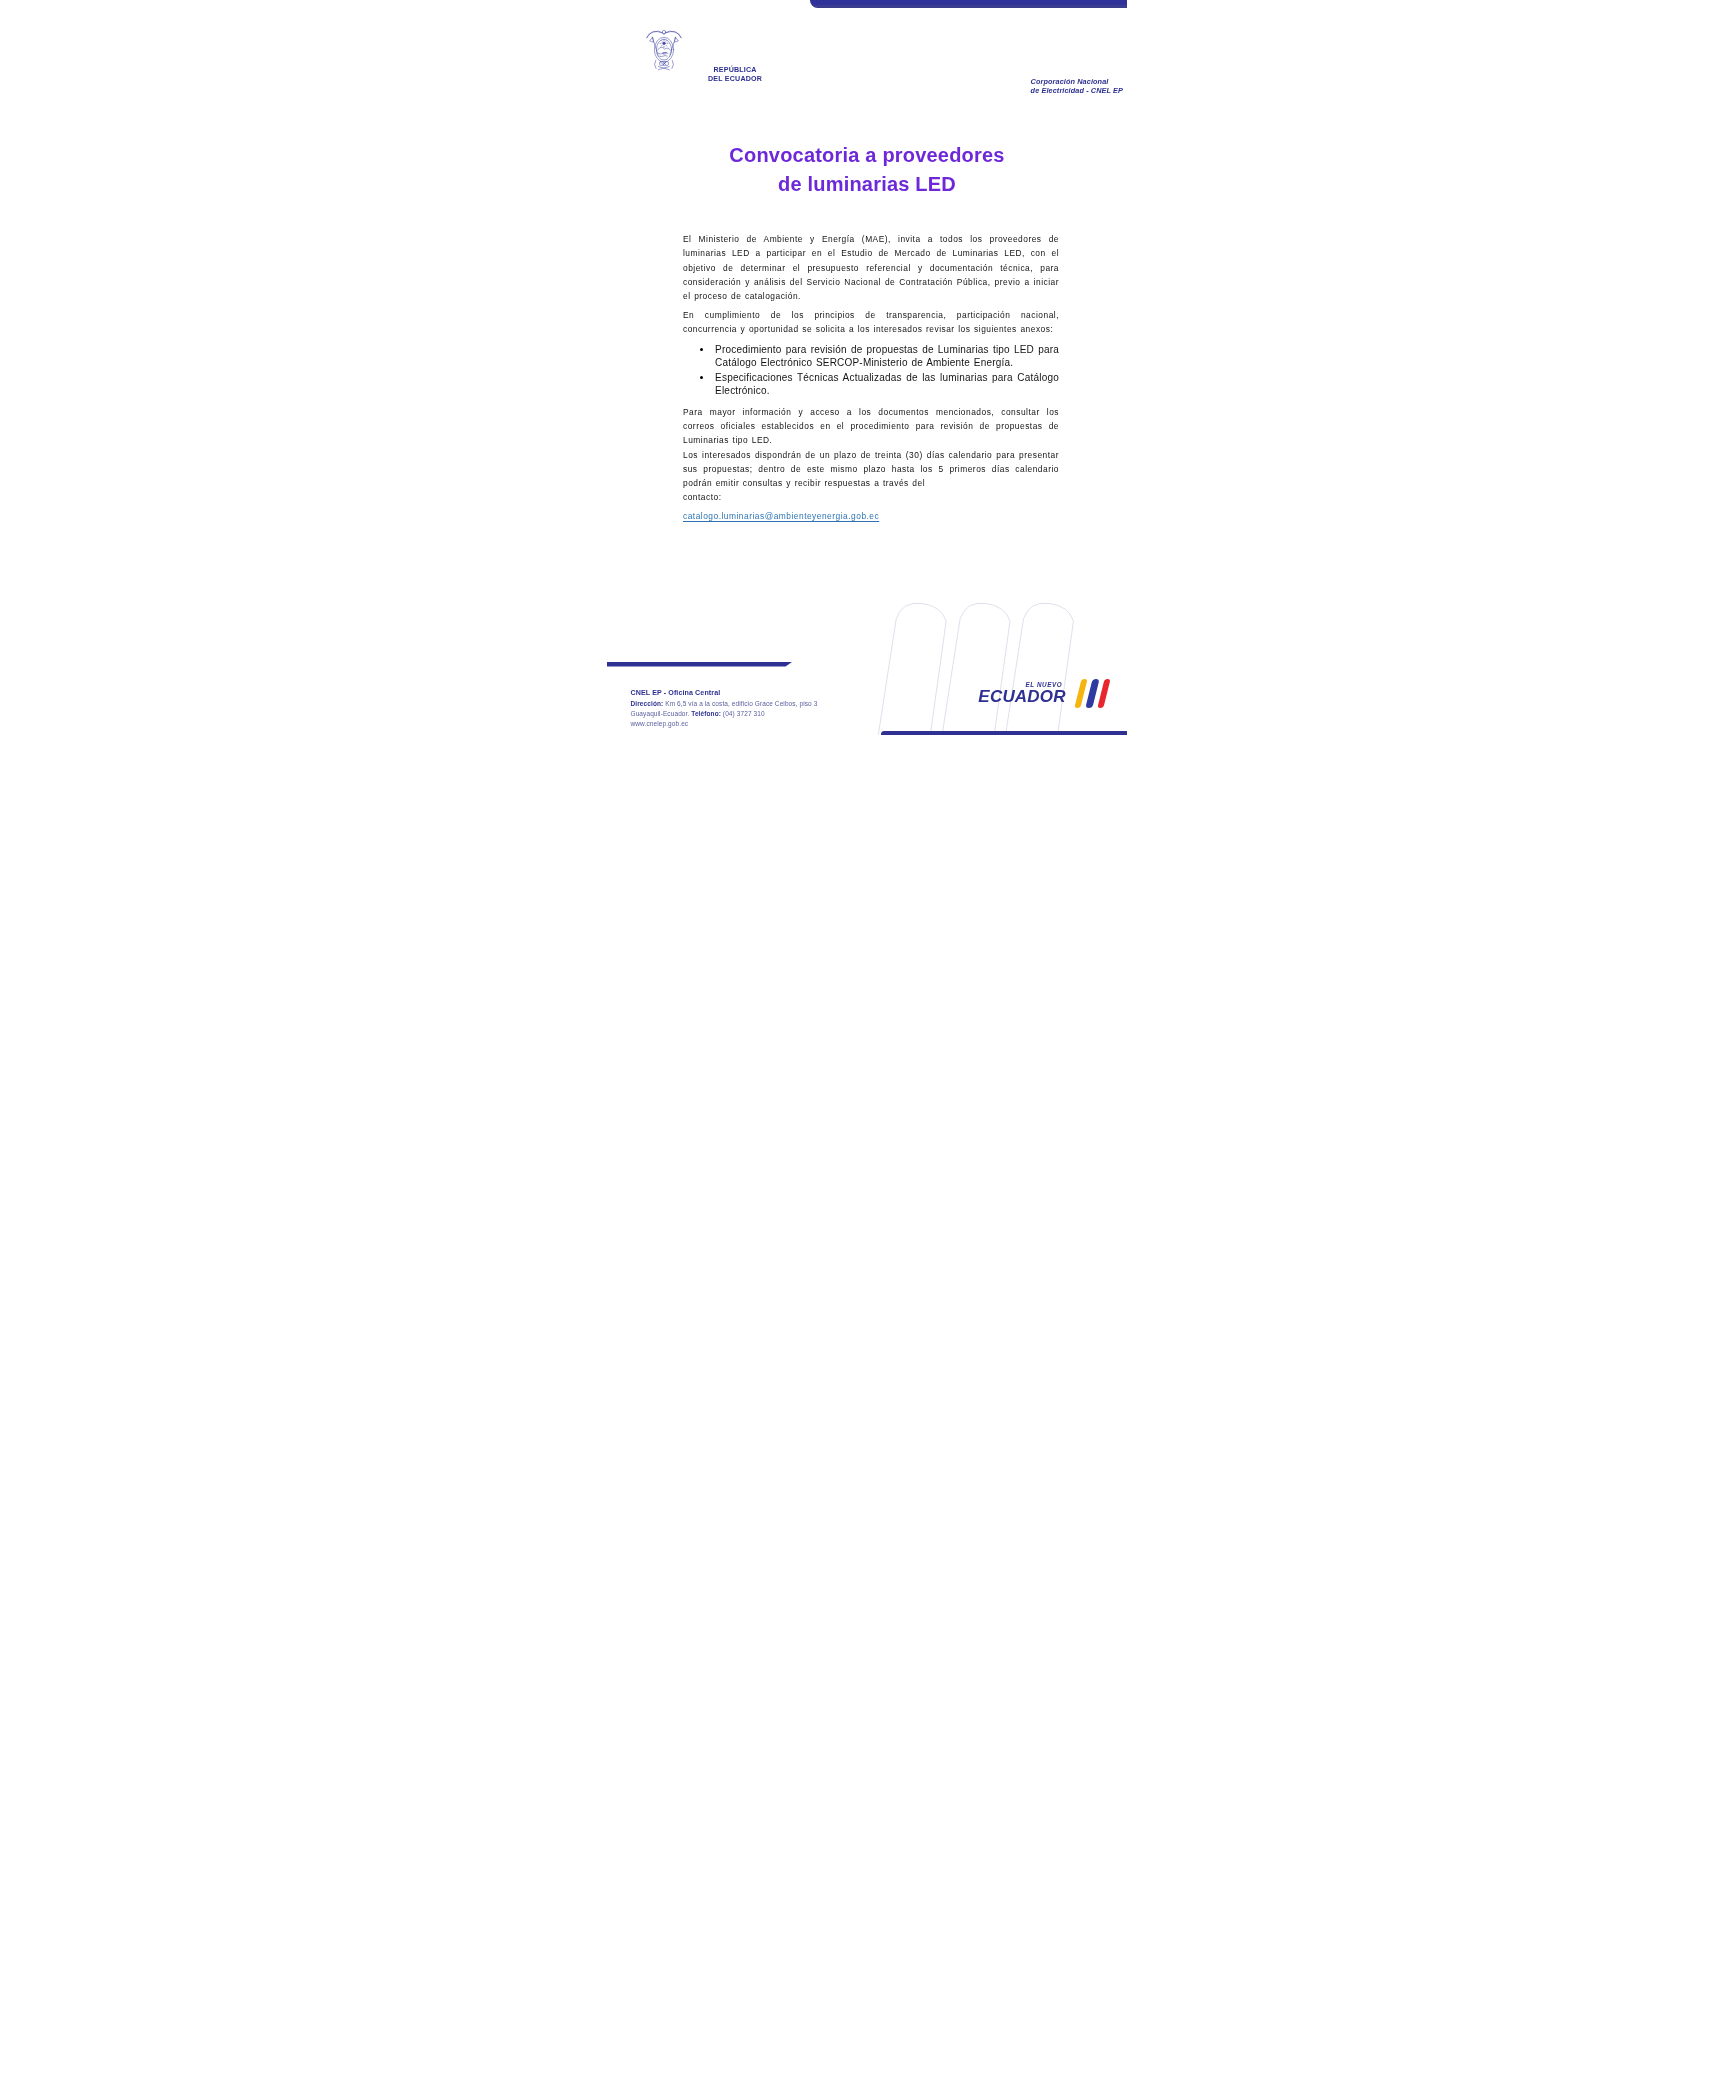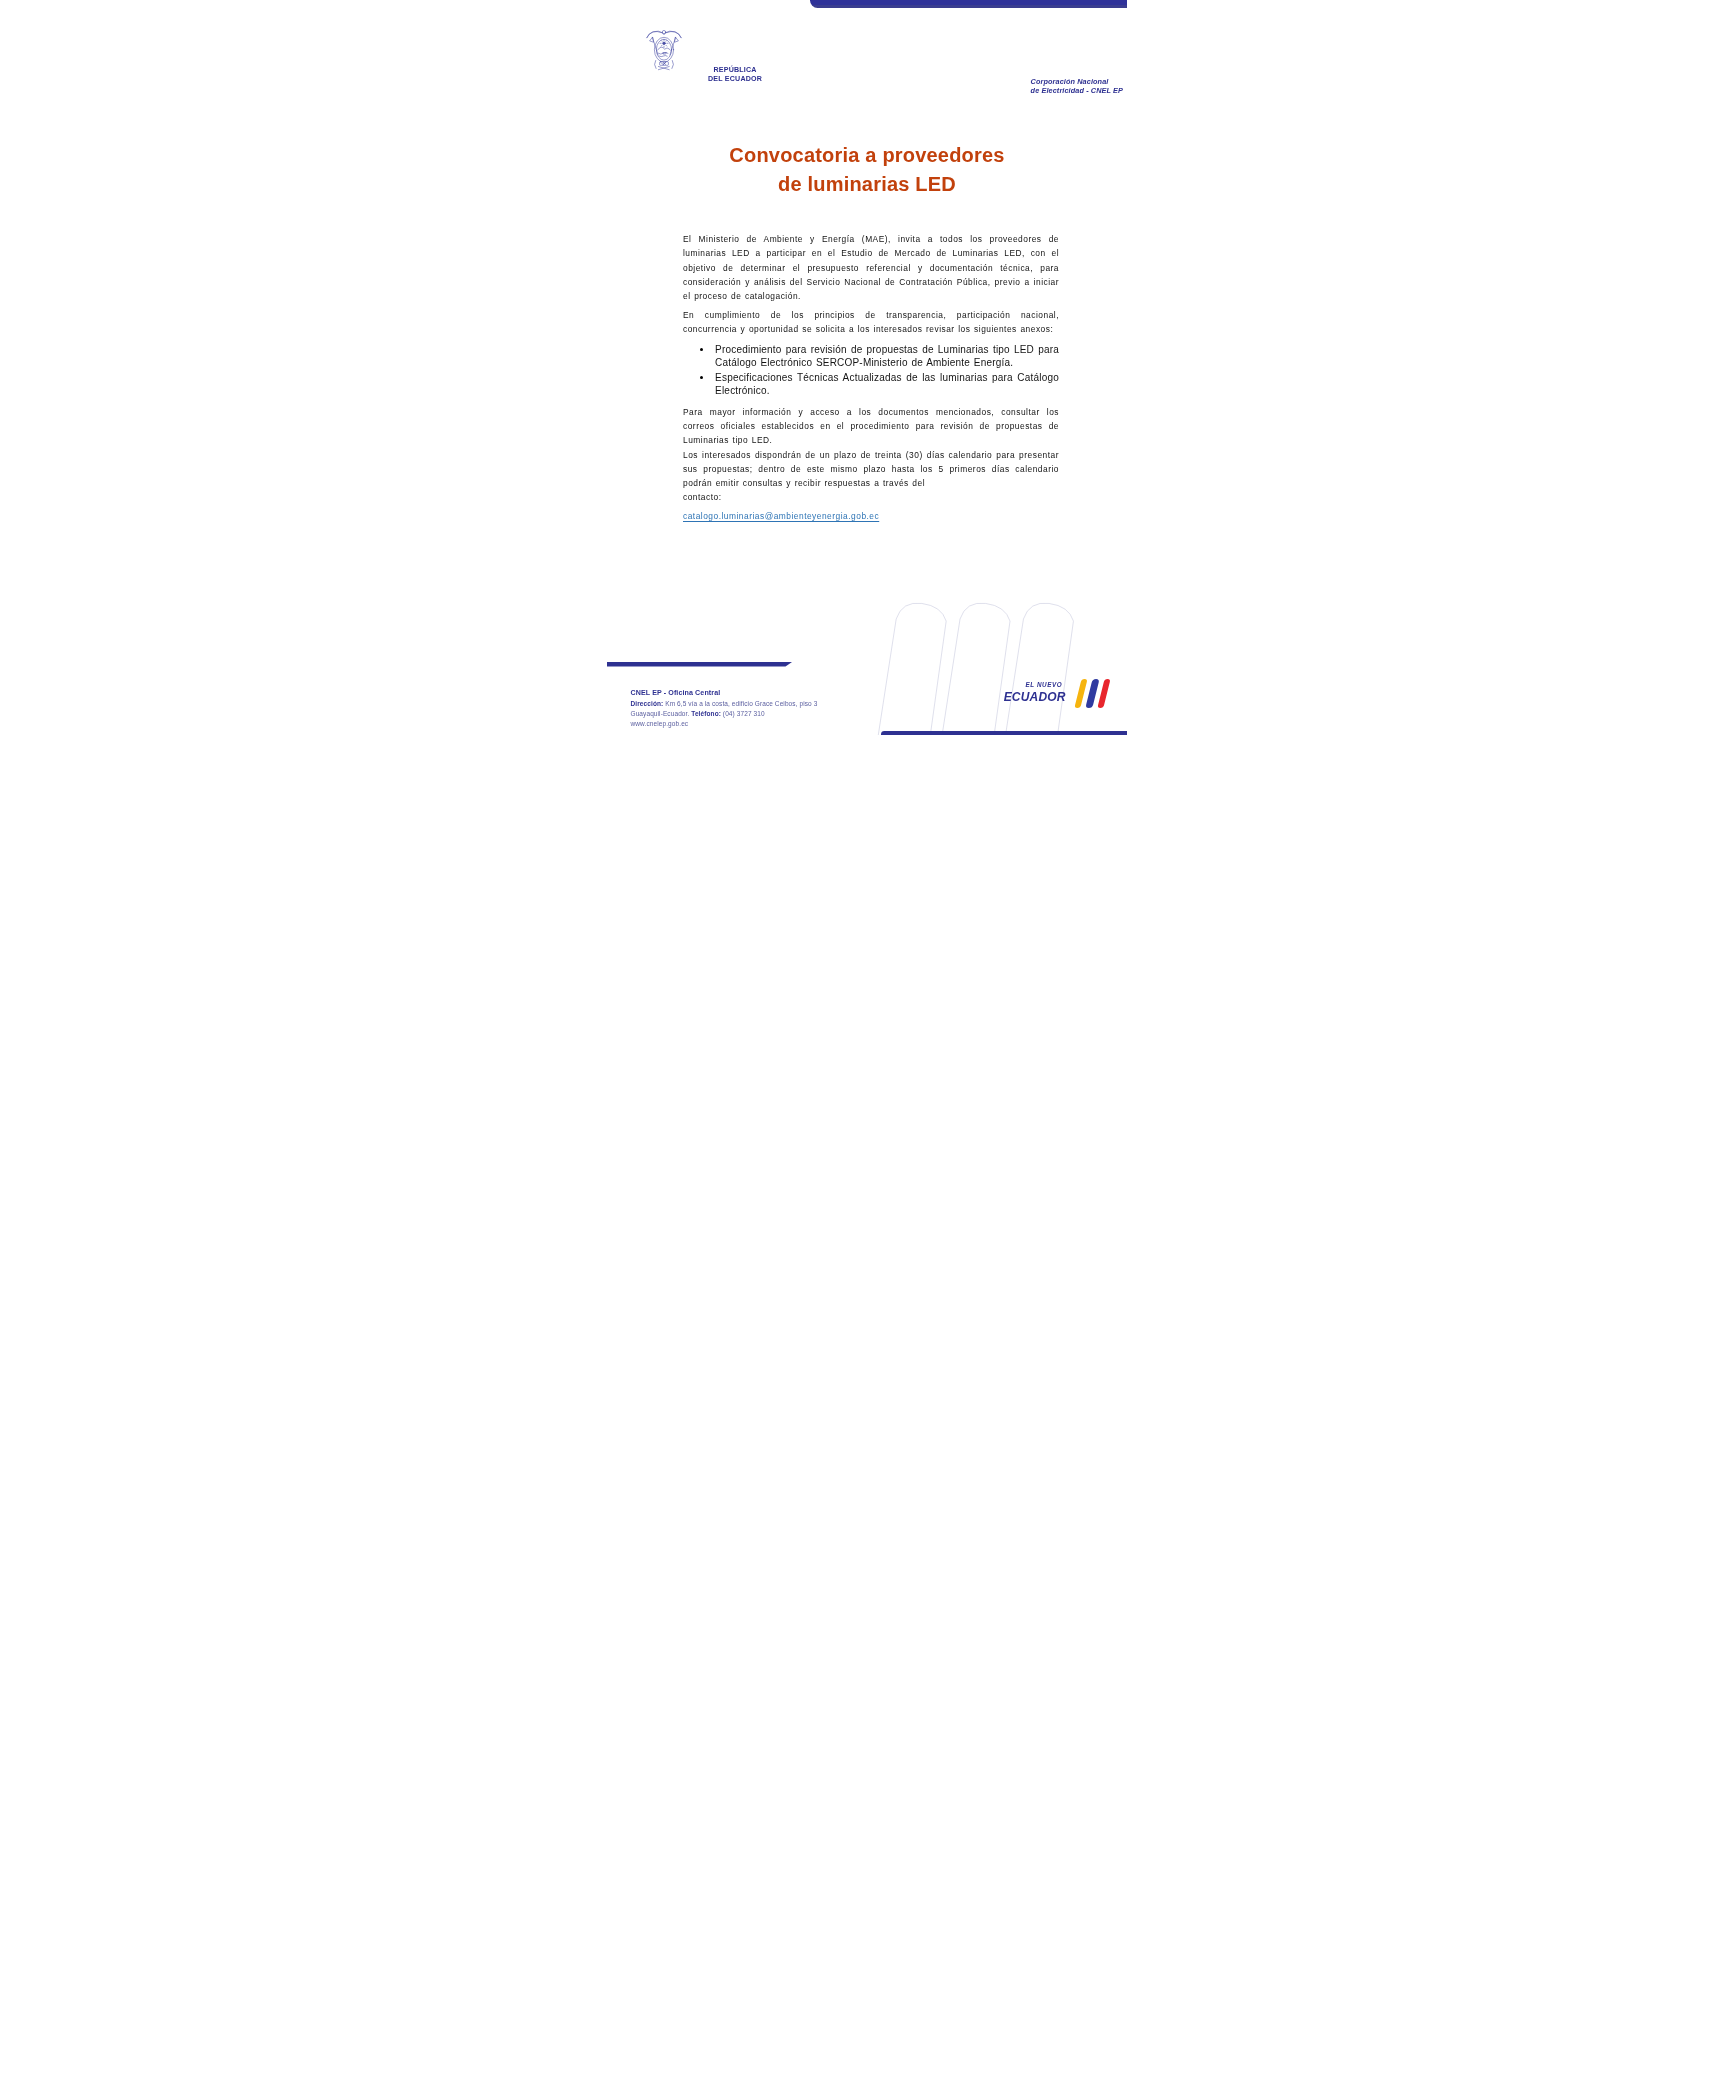--- a/index.html
+++ b/index.html
@@ -40,21 +40,21 @@
     font-size: 7.3px; line-height: 9.2px; letter-spacing: 0.1px;
     white-space: nowrap;
     margin-top: 36px;
   }
 
   
   .doc-title {
     position: absolute; top: 141px; left: 0; right: 0;
     text-align: center;
     font-weight: bold;
-    color: #c2410c;
+    color: #6d28d9;
     font-size: 20px; line-height: 28.5px; letter-spacing: 0.2px;
   }
 
   
   .content {
     position: absolute; left: 76px; top: 232px; width: 376px;
     font-size: 8.4px; line-height: 14.3px;
     letter-spacing: 0.5px; word-spacing: 0.8px;
     color: #141414;
   }
@@ -104,21 +104,21 @@
   }
   .footer-text .office { font-size: 7.1px; font-weight: bold; color: #2e3191; margin-bottom: 0.8px; }
   .footer-text b { color: #2e3191; font-weight: bold; }
 
   .brand-logo {
     position: absolute; right: 20px; top: 679px;
     display: flex; align-items: center;
   }
   .brand-logo .wordmark { text-align: right; font-style: italic; font-weight: bold; color: #2e3191; }
   .wordmark .l1 { font-size: 6.3px; letter-spacing: 0.6px; line-height: 6.7px; margin-right: 3.4px; }
-  .wordmark .l2 { font-size: 12px; letter-spacing: 0.2px; line-height: 16px; }
+  .wordmark .l2 { font-size: 17px; letter-spacing: 0.2px; line-height: 16px; }
   .stripes { display: flex; margin-left: 5.9px; transform: skewX(-14deg); }
   .stripe { width: 6.3px; height: 28.5px; border-radius: 3.8px; margin-left: 5.5px; }
   .stripe.y { background: #f6b40e; }
   .stripe.b { background: #2f3aa0; }
   .stripe.r { background: #e8262d; }
 
   .bottom-bar {
     position: absolute; right: 0; bottom: 0;
     left: 274px; height: 4.2px;
     background: #2e3191;

